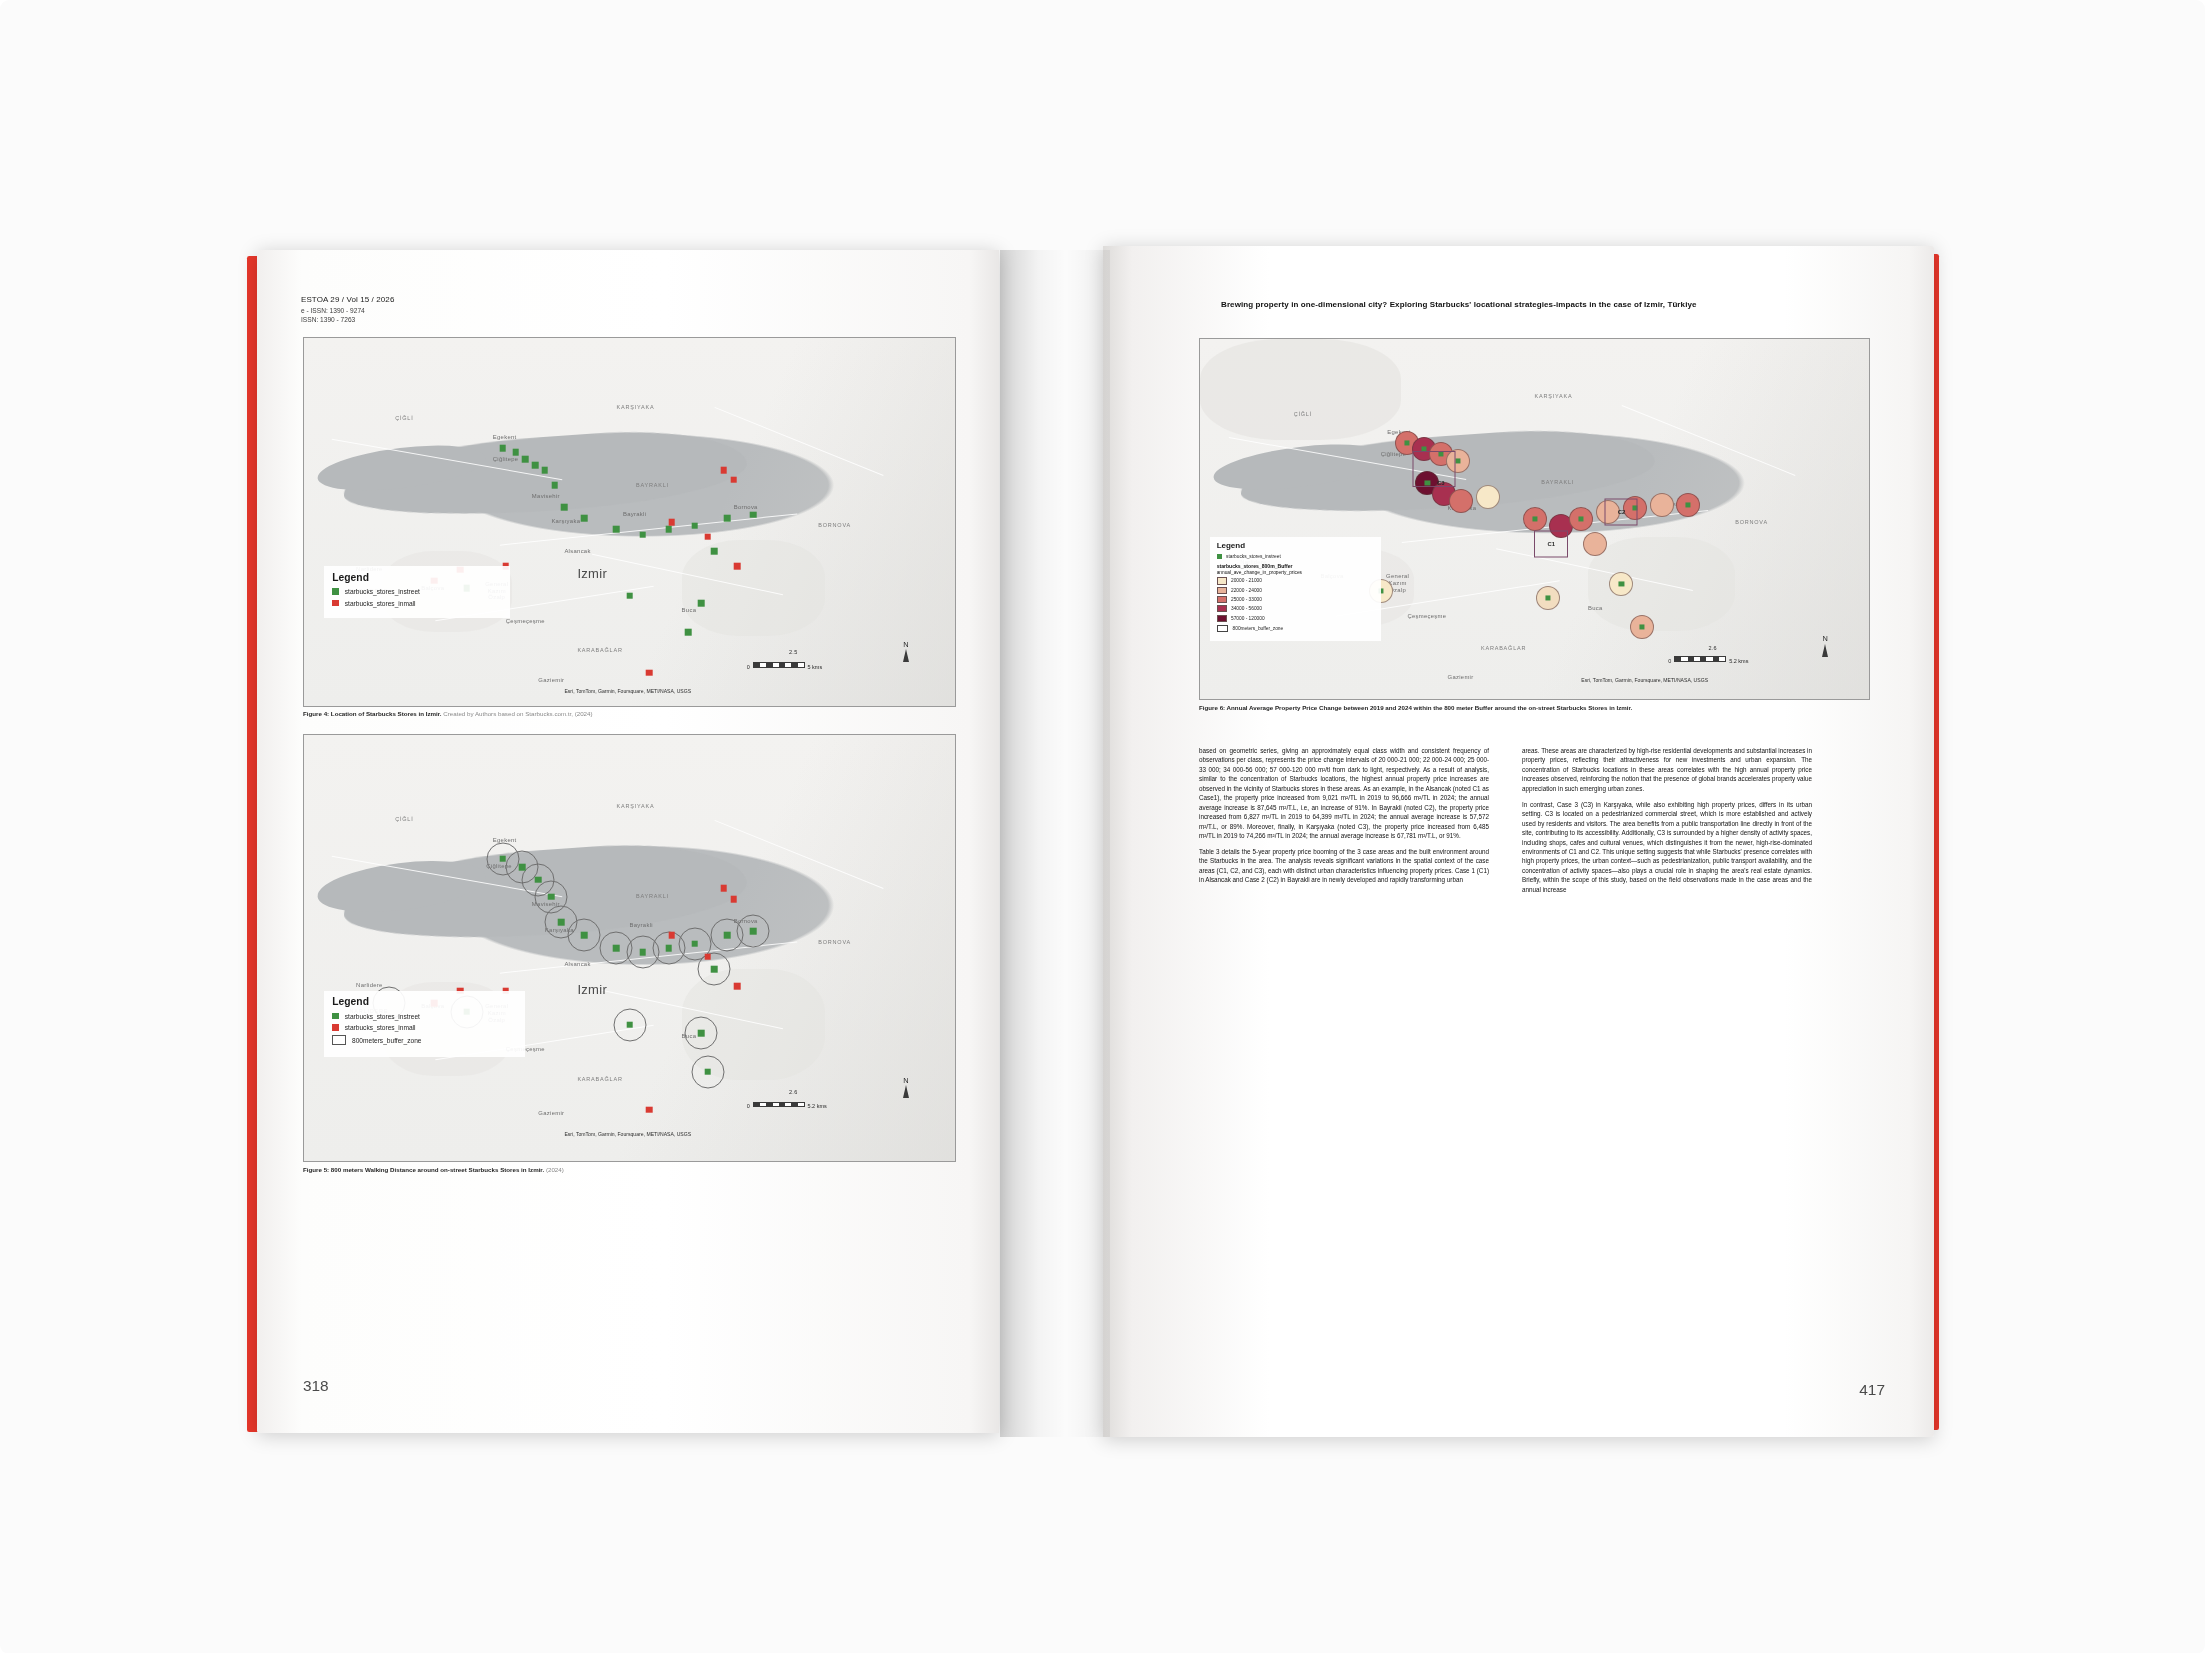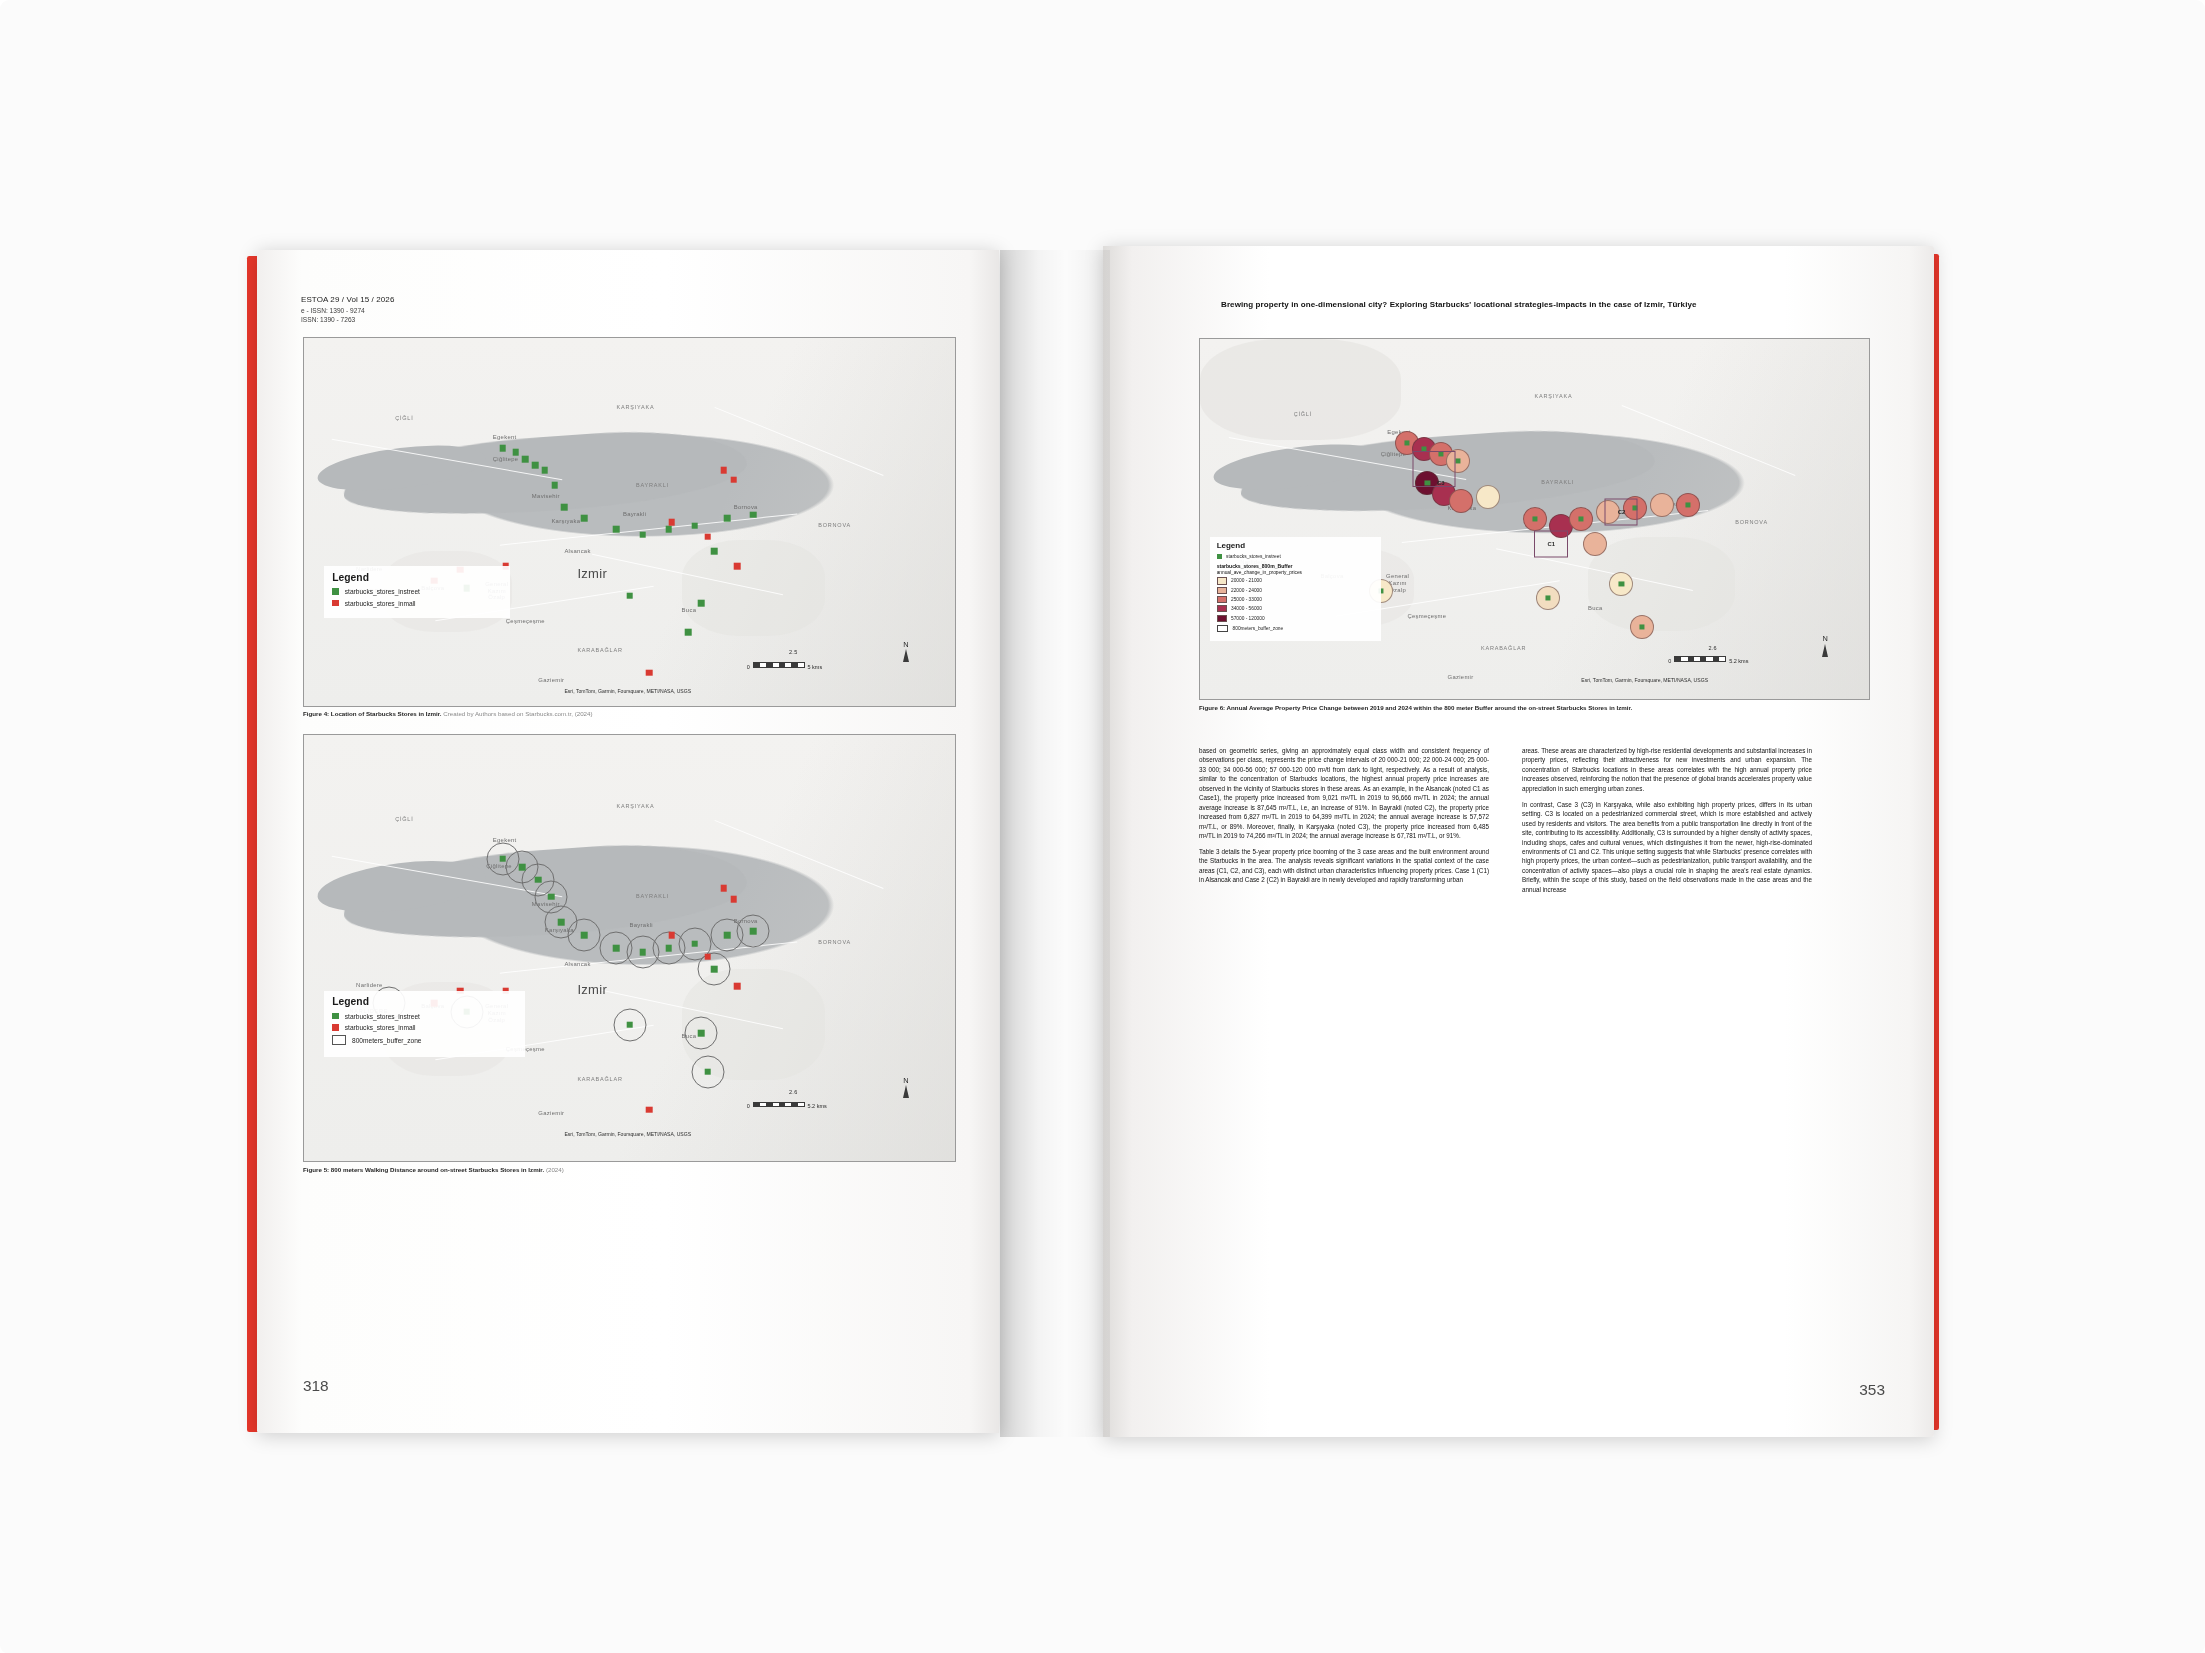--- a/index.html
+++ b/index.html
@@ -535,18 +535,18 @@
 
     <div class="col" style="left:96px;top:500px;width:290px;">
       <p>based on geometric series, giving an approximately equal class width and consistent frequency of observations per class, represents the price change intervals of 20 000-21 000; 22 000-24 000; 25 000-33 000; 34 000-56 000; 57 000-120 000 m²/tl from dark to light, respectively. As a result of analysis, similar to the concentration of Starbucks locations, the highest annual property price increases are observed in the vicinity of Starbucks stores in these areas. As an example, in the Alsancak (noted C1 as Case1), the property price increased from 9,021 m²/TL in 2019 to 96,666 m²/TL in 2024; the annual average increase is 87,645 m²/T.L, i.e, an increase of 91%. In Bayrakli (noted C2), the property price increased from 6,827 m²/TL in 2019 to 64,399 m²/TL in 2024; the annual average increase is 57,572 m²/T.L, or 89%. Moreover, finally, in Karşıyaka (noted C3), the property price increased from 6,485 m²/TL in 2019 to 74,266 m²/TL in 2024; the annual average increase is 67,781 m²/T.L, or 91%.</p>
       <p>Table 3 details the 5-year property price booming of the 3 case areas and the built environment around the Starbucks in the area. The analysis reveals significant variations in the spatial context of the case areas (C1, C2, and C3), each with distinct urban characteristics influencing property prices. Case 1 (C1) in Alsancak and Case 2 (C2) in Bayrakli are in newly developed and rapidly transforming urban</p>
     </div>
     <div class="col" style="left:419px;top:500px;width:290px;">
       <p>areas. These areas are characterized by high-rise residential developments and substantial increases in property prices, reflecting their attractiveness for new investments and urban expansion. The concentration of Starbucks locations in these areas correlates with the high annual property price increases observed, reinforcing the notion that the presence of global brands accelerates property value appreciation in such emerging urban zones.</p>
       <p>In contrast, Case 3 (C3) in Karşıyaka, while also exhibiting high property prices, differs in its urban setting. C3 is located on a pedestrianized commercial street, which is more established and actively used by residents and visitors. The area benefits from a public transportation line directly in front of the site, contributing to its accessibility. Additionally, C3 is surrounded by a higher density of activity spaces, including shops, cafes and cultural venues, which distinguishes it from the newer, high-rise-dominated environments of C1 and C2. This unique setting suggests that while Starbucks' presence correlates with high property prices, the urban context—such as pedestrianization, public transport availability, and the concentration of activity spaces—also plays a crucial role in shaping the area's real estate dynamics. Briefly, within the scope of this study, based on the field observations made in the case areas and the annual increase</p>
     </div>
 
-    <div class="folio folio-right">353</div>
+    <div class="folio folio-right">417</div>
   </div>
 
   <div class="gutter-shadow"></div>
 </div>
 
 
 </body></html>

